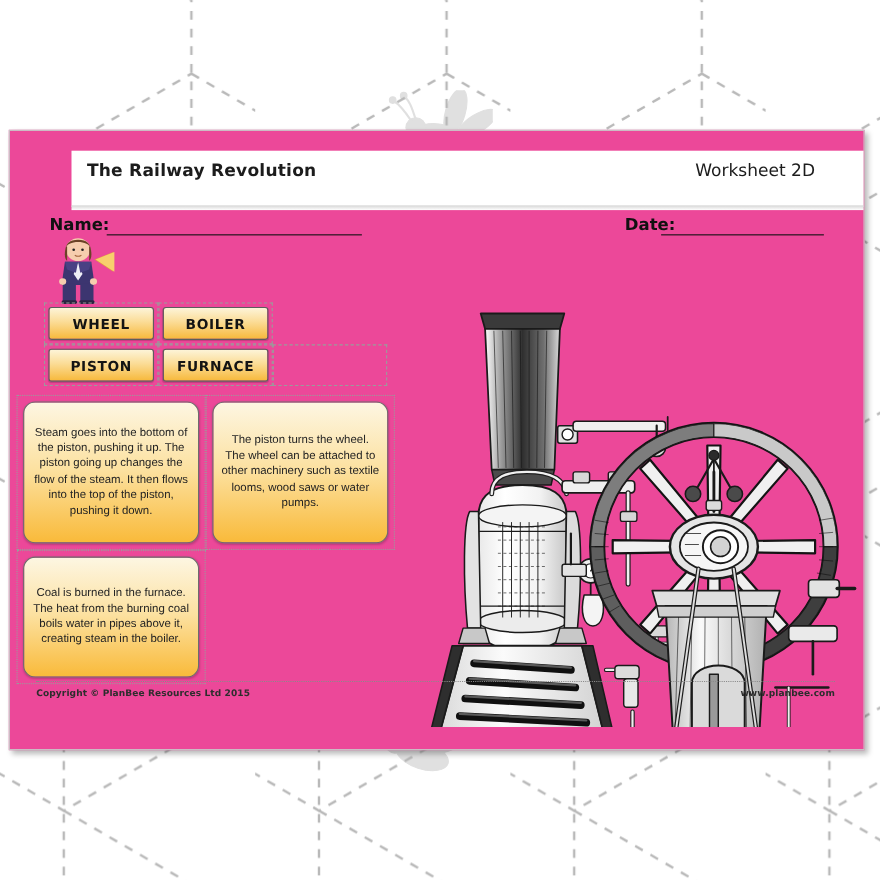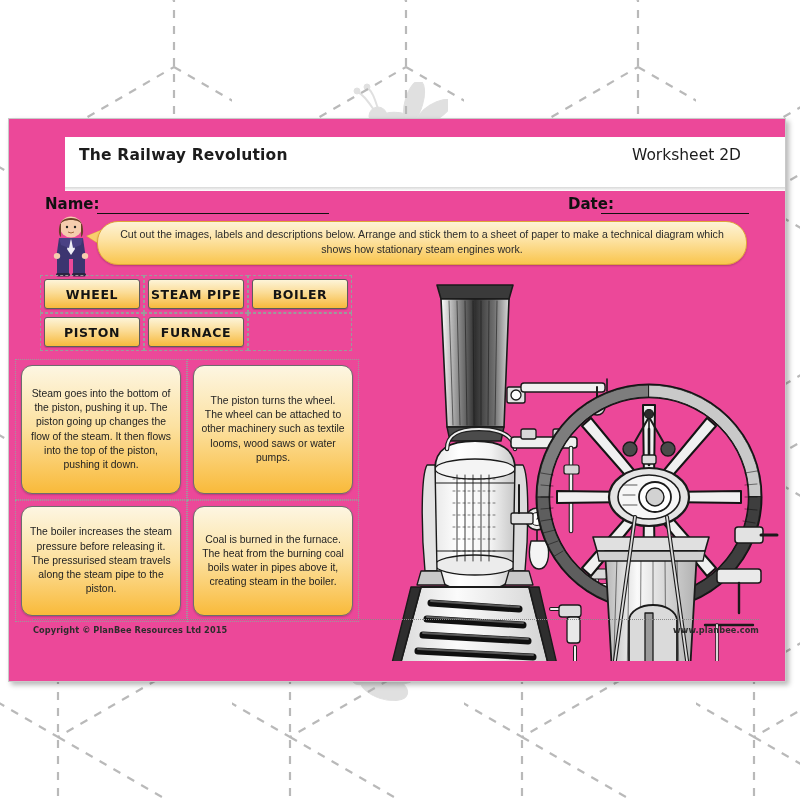--- a/index.html
+++ b/index.html
@@ -216,31 +216,25 @@
       <rect x="12" y="43" width="12" height="17" fill="#3c3570"></rect>
       <rect x="28" y="43" width="12" height="17" fill="#3c3570"></rect>
       <rect x="11" y="58" width="14" height="3.4" rx="1.6" fill="#2a2440"></rect>
       <rect x="27" y="58" width="14" height="3.4" rx="1.6" fill="#2a2440"></rect>
       <ellipse cx="12" cy="41" rx="3.2" ry="3" fill="#f6cdae"></ellipse>
       <ellipse cx="40" cy="41" rx="3.2" ry="3" fill="#f6cdae"></ellipse>
     </svg>
   </div>
 
   <div class="banner-tail"></div>
-  <div class="banner">
-    <div class="banner-text">Cut out the images, labels and descriptions below. Arrange and stick them to a sheet of paper to make a technical diagram which shows how stationary steam engines work.</div>
-  </div>
 
   <div class="labels">
     <div class="lab-row">
       <div class="cutcell" style="width:104px;">
         <div class="chip">WHEEL</div>
-      </div>
-      <div class="cutcell" style="width:104px;">
-        <div class="chip">STEAM PIPE</div>
       </div>
       <div class="cutcell" style="width:104px;">
         <div class="chip">BOILER</div>
       </div>
     </div>
     <div class="lab-row">
       <div class="cutcell" style="width:104px;">
         <div class="chip">PISTON</div>
       </div>
       <div class="cutcell" style="width:104px;">
@@ -257,25 +251,20 @@
           <p>Steam goes into the bottom of the piston, pushing it up. The piston going up changes the flow of the steam. It then flows into the top of the piston, pushing it down.</p>
         </div>
       </div>
       <div class="cutcard" style="width:172px;height:141px;">
         <div class="card" style="width:100%;height:100%;">
           <p>The piston turns the wheel. The wheel can be attached to other machinery such as textile looms, wood saws or water pumps.</p>
         </div>
       </div>
     </div>
     <div class="card-row">
-      <div class="cutcard" style="width:172px;height:122px;">
-        <div class="card" style="width:100%;height:100%;">
-          <p>The boiler increases the steam pressure before releasing it. The pressurised steam travels along the steam pipe to the piston.</p>
-        </div>
-      </div>
       <div class="cutcard" style="width:172px;height:122px;">
         <div class="card" style="width:100%;height:100%;">
           <p>Coal is burned in the furnace. The heat from the burning coal boils water in pipes above it, creating steam in the boiler.</p>
         </div>
       </div>
     </div>
   </div>
 
   <div class="engine">
     <svg width="418" height="392" viewBox="0 0 418 392" xmlns="http://www.w3.org/2000/svg">

